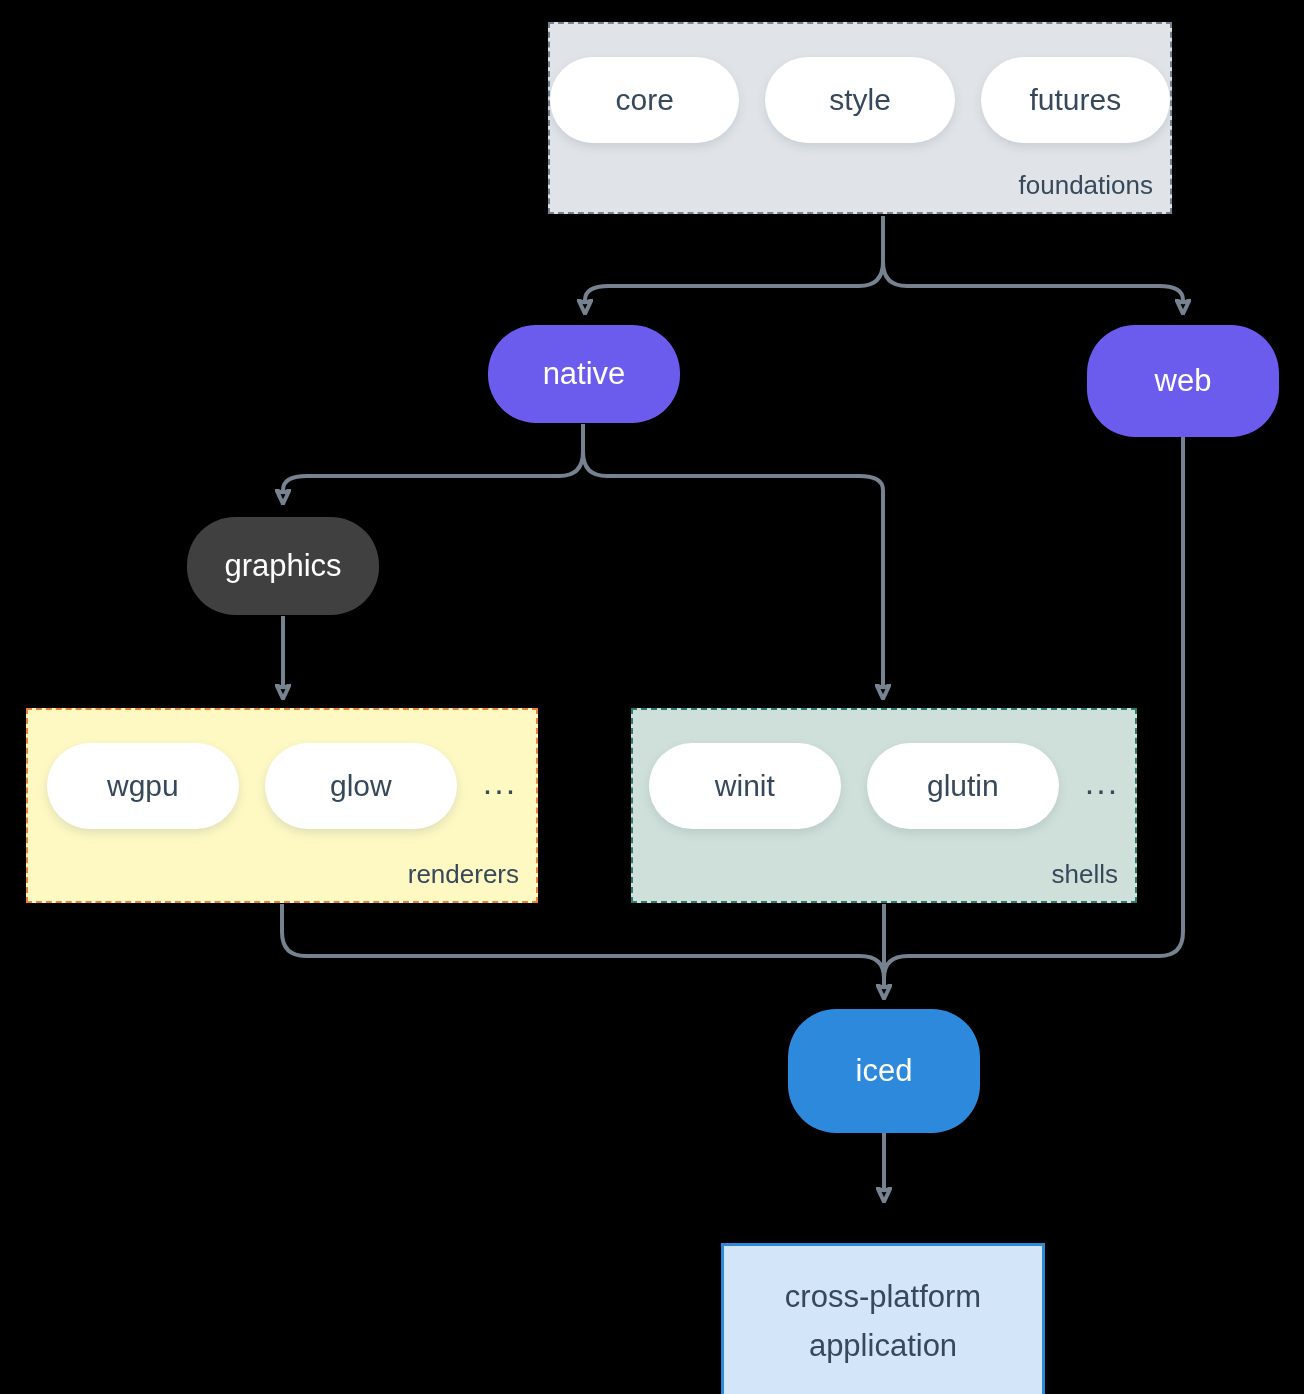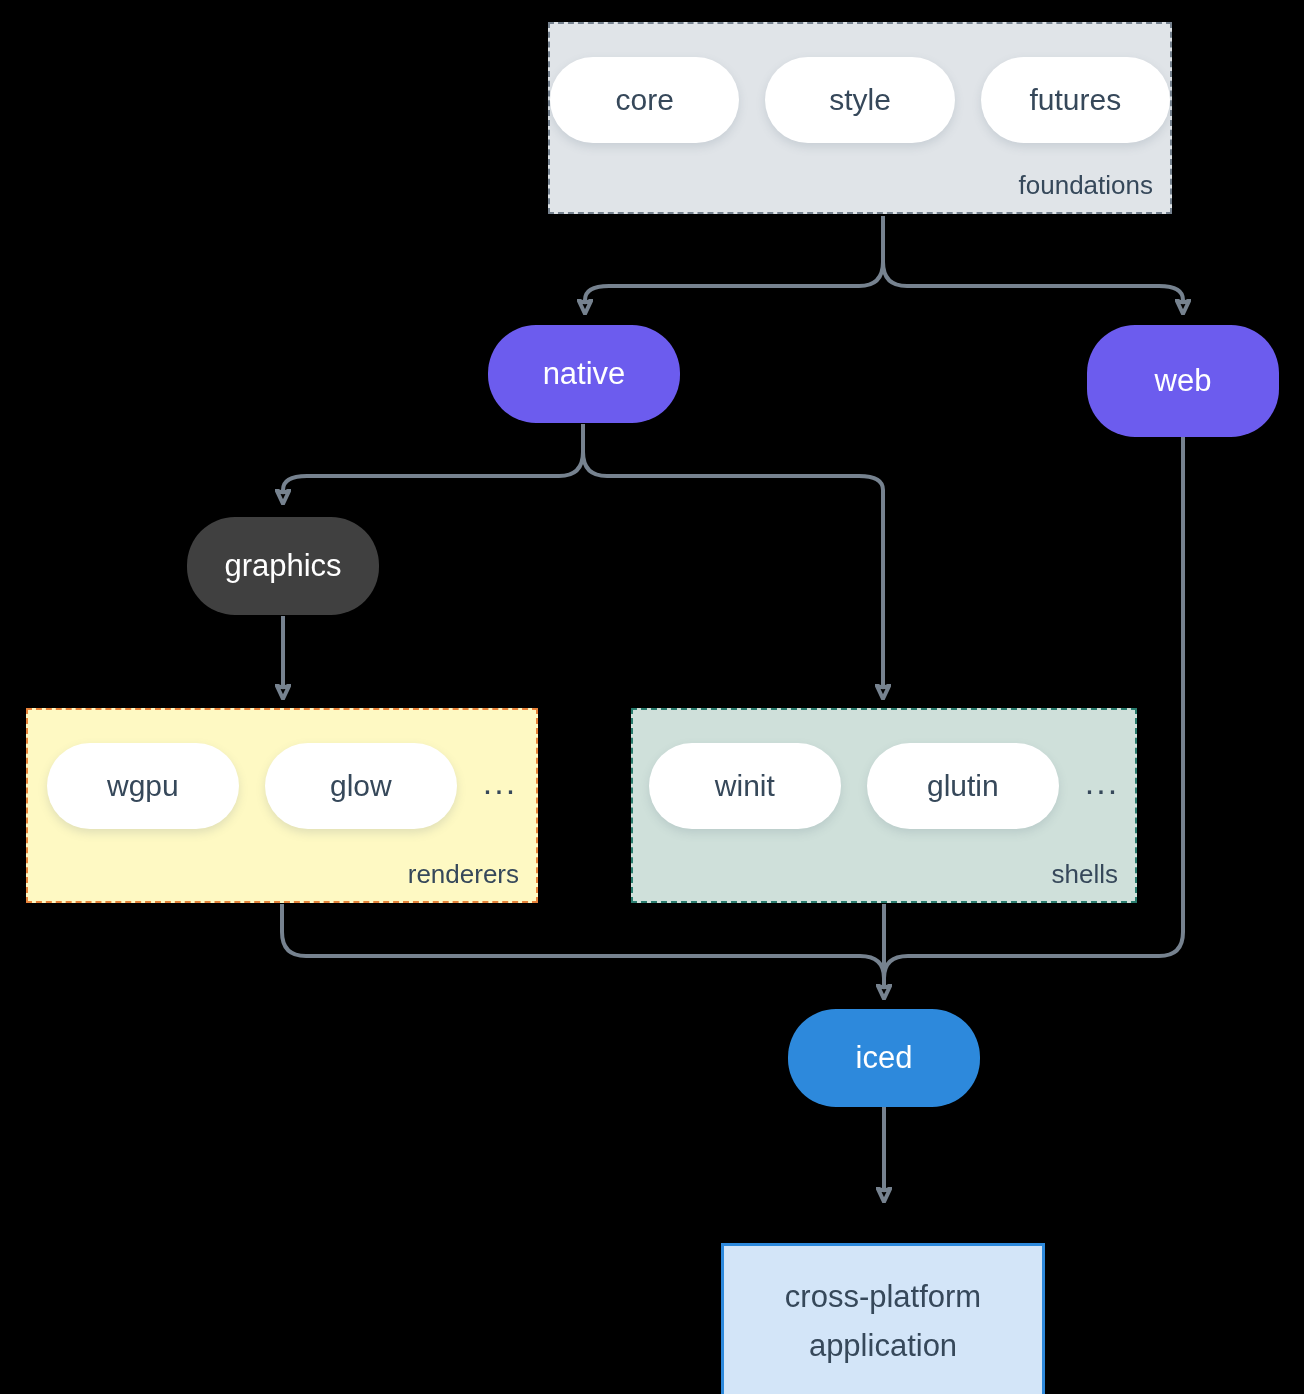--- a/index.html
+++ b/index.html
@@ -29,21 +29,21 @@
   }
   .dots { font-size:34px; color:#36485a; letter-spacing:2px; padding-bottom:8px; }
 
   .node {
     position:absolute; display:flex; align-items:center; justify-content:center;
     border-radius:48px; color:#ffffff; font-size:31px;
   }
   .node-native   { left:488px;  top:325px; width:192px; height:98px; background:#6c5cee; }
   .node-web      { left:1087px; top:325px; width:192px; height:112px; background:#6c5cee; }
   .node-graphics { left:187px;  top:517px; width:192px; height:98px; background:#404040; }
-  .node-iced     { left:788px;  top:1009px; width:192px; height:98px; background:#2d89dc; }
+  .node-iced     { left:788px;  top:1009px; width:192px; height:124px; background:#2d89dc; }
 
   .app-box {
     position:absolute; left:721px; top:1212px; width:324px; height:157px;
     box-sizing:border-box; background:#d3e5f8; border:3px solid #2d89dc;
     display:flex; flex-direction:column; align-items:center; justify-content:center;
     font-size:31px; color:#36485a; line-height:1.55;margin-top:31px;
   }
 </style>
 </head>
 <body>

